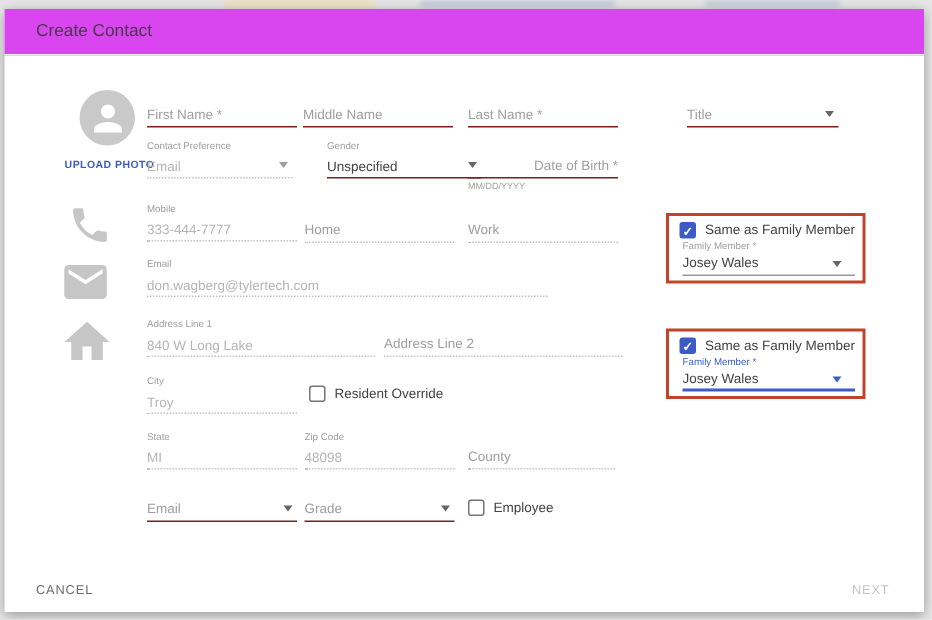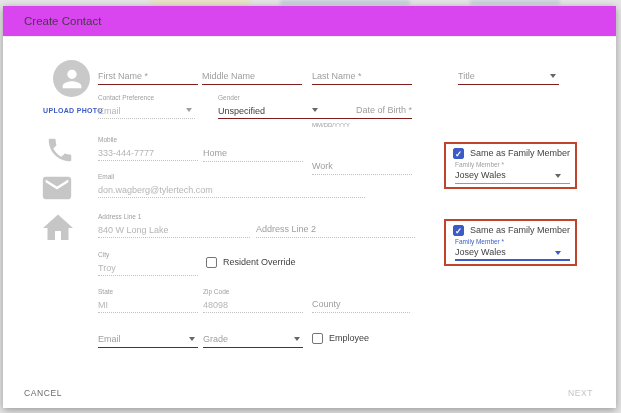--- a/index.html
+++ b/index.html
@@ -130,21 +130,21 @@
     </div>
     <div class="hint" style="left:309px;top:116px;">MM/DD/YYYY</div>
 
     <div class="field labeled dim dotted" style="left:95px;top:129px;width:100px;">
       <div class="flabel">Mobile</div>
       <div class="fvalue">333-444-7777</div>
     </div>
     <div class="field plain ph dotted" style="left:200px;top:139px;width:100px;">
       <div class="fvalue">Home</div>
     </div>
-    <div class="field plain ph dotted" style="left:309px;top:139px;width:100px;margin-top:13px;">
+    <div class="field plain ph dotted" style="left:309px;top:139px;width:100px;">
       <div class="fvalue">Work</div>
     </div>
 
     <div class="field labeled dim dotted" style="left:95px;top:166px;width:267px;">
       <div class="flabel">Email</div>
       <div class="fvalue">don.wagberg@tylertech.com</div>
     </div>
 
     <div class="field labeled dim dotted" style="left:95px;top:206px;width:152px;">
       <div class="flabel">Address Line 1</div>

